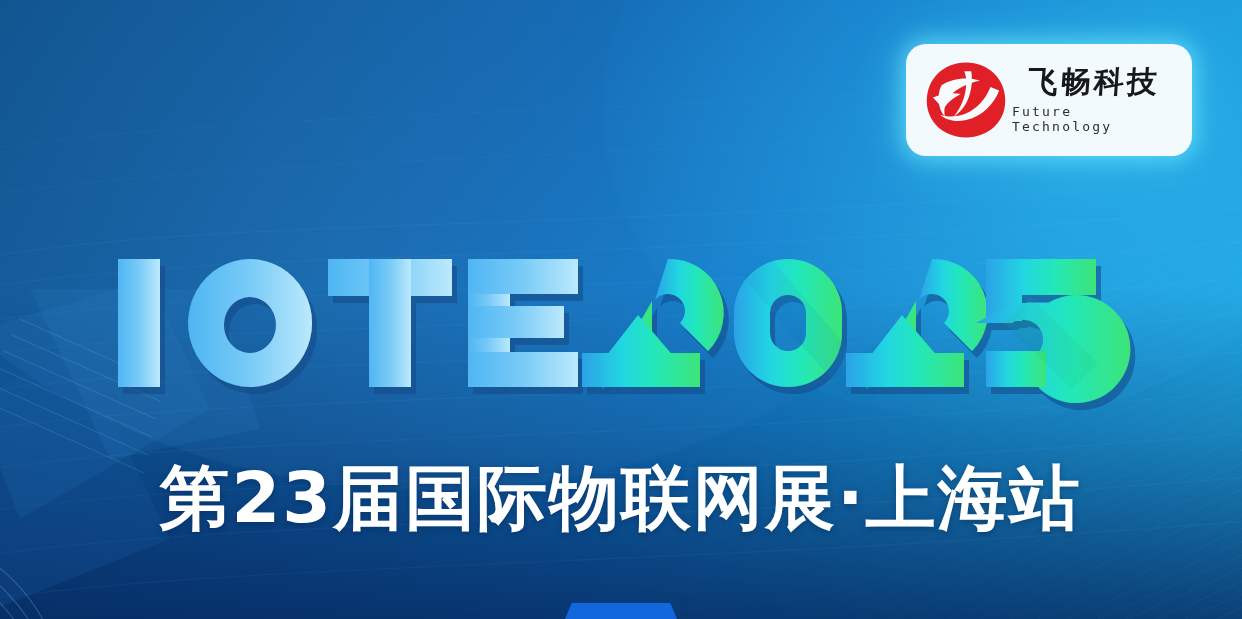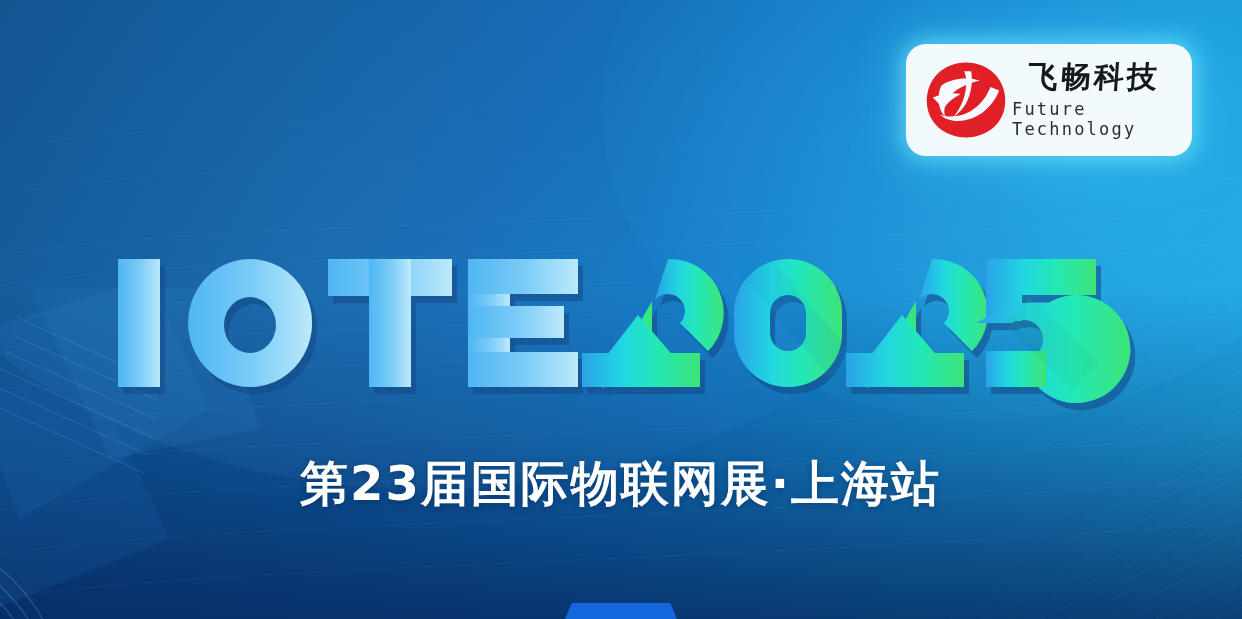--- a/index.html
+++ b/index.html
@@ -116,21 +116,21 @@
     font-family: "DejaVu Sans", "Liberation Sans", sans-serif;
     font-size: 30px;
     font-weight: 700;
     color: #16181a;
     letter-spacing: 3px;
     line-height: 1.08;
     transform: skewX(-4deg);
   }
   #logo-en {
     font-family: "DejaVu Sans Mono", "Liberation Mono", monospace;
-    font-size: 17px;
+    font-size: 13px;
     color: #2a2d31;
     letter-spacing: 2.2px;
     margin-top: 5px;
   }
 
   
   #headline {
     position: absolute;
     left: 112px;
     top: 243px;
@@ -140,21 +140,21 @@
   #headline svg { display: block; width: 100%; height: 100%; overflow: visible; }
 
   
   #subtitle {
     position: absolute;
     left: 0;
     right: 1px;
     top: 452px;
     text-align: center;
     font-family: "DejaVu Sans", "Liberation Sans", sans-serif;
-    font-size: 48px;
+    font-size: 70px;
     font-weight: 700;
     color: #ffffff;
     letter-spacing: 2px;
     white-space: nowrap;
     text-shadow: 0 2px 6px rgba(3,30,70,0.40);
   }
 
   
   #bottom-tab {
     position: absolute;

